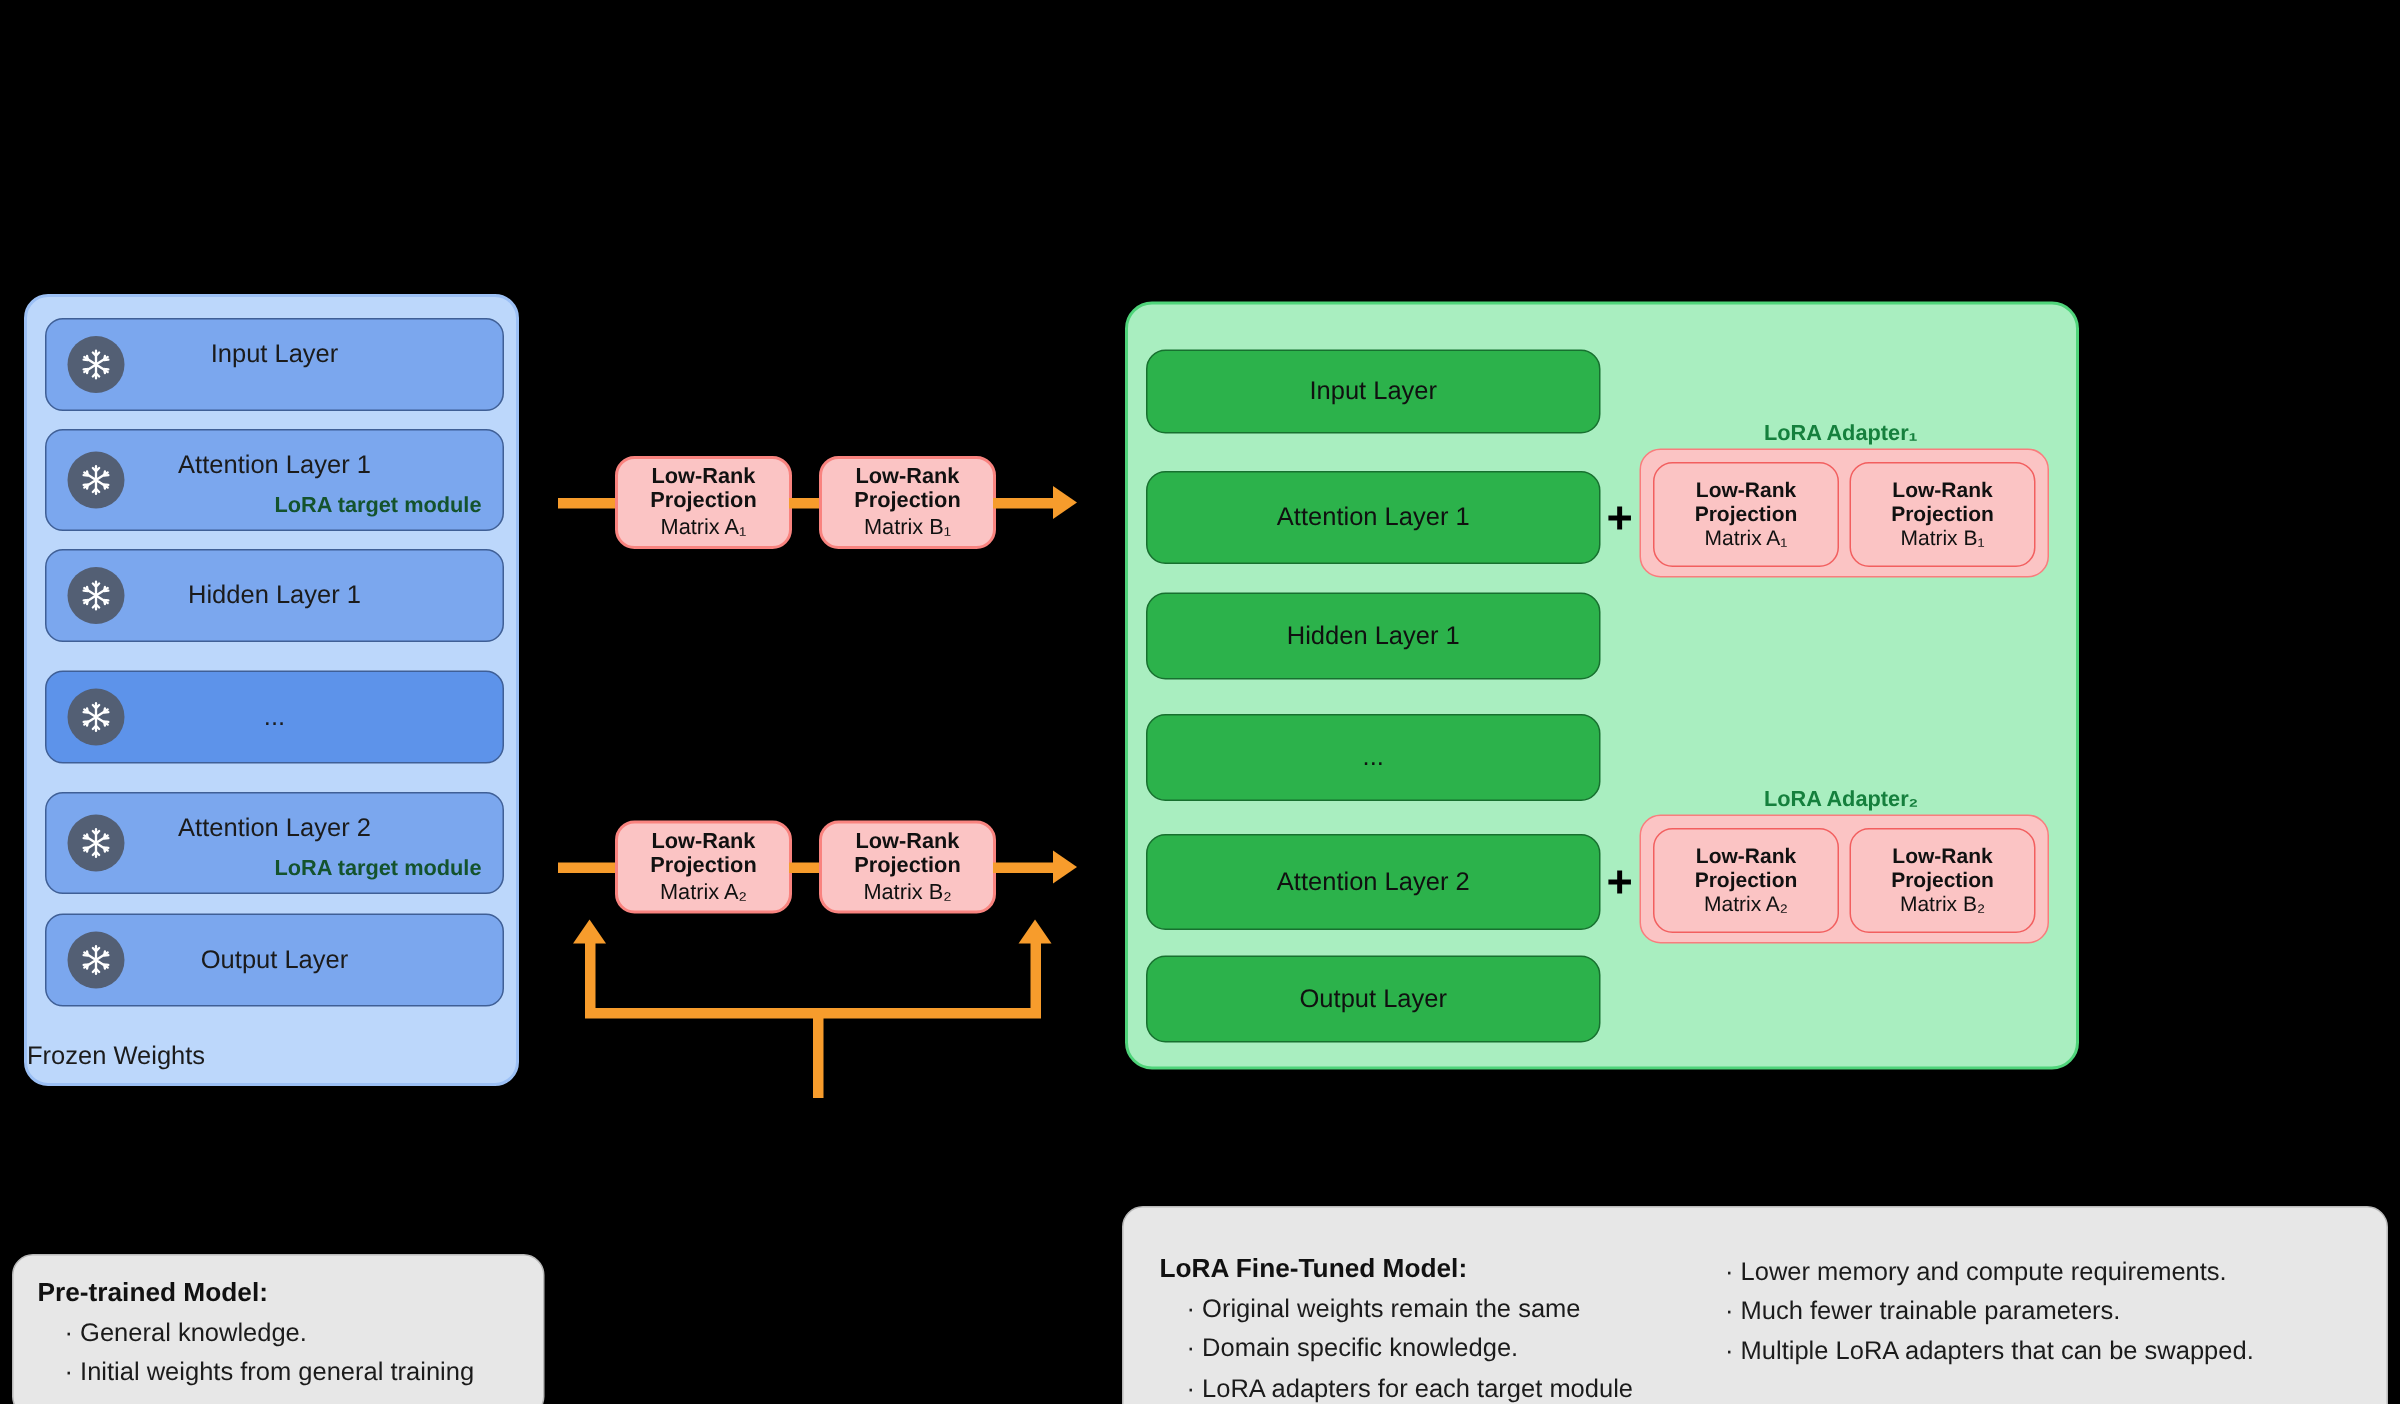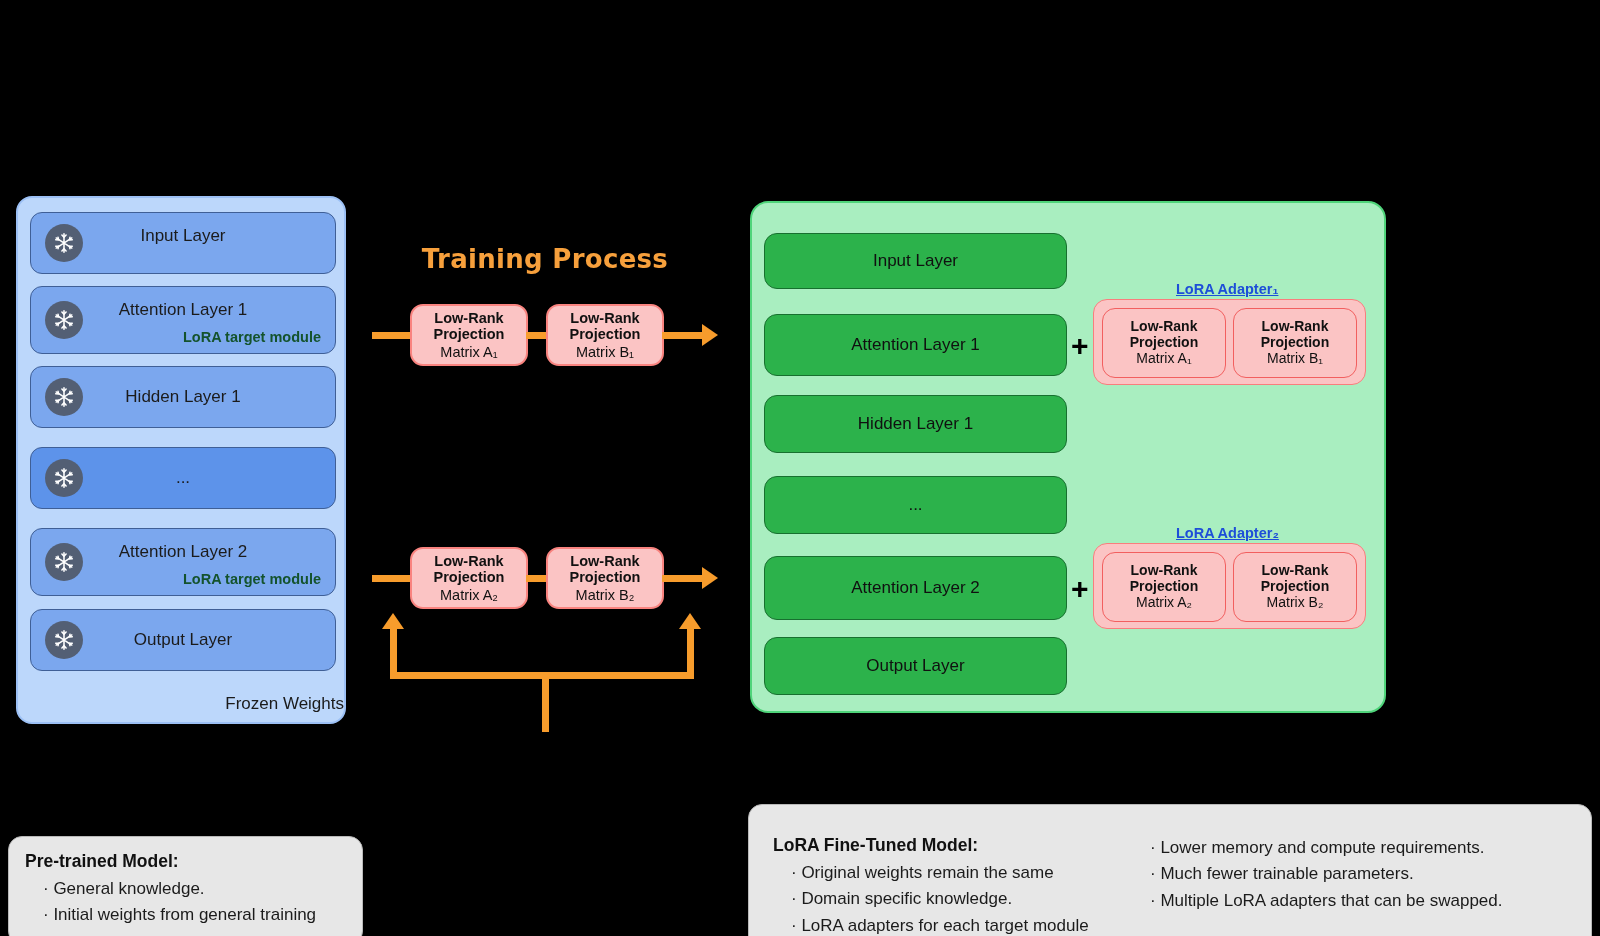--- a/index.html
+++ b/index.html
@@ -41,21 +41,21 @@
     font-size: 17px;
   }
   .frozen-row.has-sub .frozen-label { top: 13px; }
   .frozen-row.no-sub .frozen-label { top: 50%; transform: translateY(-50%); }
   .frozen-sub {
     position: absolute; right: 14px; bottom: 8px;
     font-size: 14.5px; font-weight: bold; color: #14532d;
   }
   #frozen-caption {
     position: absolute; left: 0; right: 0; bottom: 8px;
-    text-align: right; font-size: 17px; color: #1b1b1b;
+    text-align: left; font-size: 17px; color: #1b1b1b;
   }
 
   
   #training-title {
     position: absolute; left: 380px; top: 200px; width: 330px;
     text-align: center;
     font-size: 26px; font-weight: bold; letter-spacing: 0.3px;
     color: #f7a03c;
     font-family: "DejaVu Sans", sans-serif;
   }
@@ -115,23 +115,22 @@
     display: flex; align-items: center; justify-content: center;
     font-size: 17px; color: #101010;
   }
   .plus-sign {
     position: absolute;
     font-size: 30px; font-weight: bold; color: #000;
     line-height: 1;
   }
   .adapter-title {
     position: absolute;
-    font-size: 14.5px; font-weight: bold; color: #1d4ed8;
+    font-size: 14.5px; font-weight: bold; color: #15803d;
     white-space: nowrap;
-    text-decoration: underline;
   }
   .adapter-box {
     position: absolute;
     background: #fbc4c4;
     border: 1.8px solid #f97d7d;
     border-radius: 14px;
   }
   .adapter-inner {
     position: absolute; top: 8px;
     width: 124px; height: 70px;
@@ -242,21 +241,20 @@
           <path d="M6.1 8.8L3 8.5M6.1 8.8l-.6-3M17.9 15.2l3.1.3M17.9 15.2l.6 3"></path>
           <path d="M6.1 15.2L3 15.5M6.1 15.2l-.6 3M17.9 8.8l3.1-.3M17.9 8.8l.6-3"></path>
         </svg>
       </span>
       <span class="frozen-label">Output Layer</span>
     </div>
 
     <div id="frozen-caption">Frozen Weights</div>
   </div>
 
-  <div id="training-title">Training Process</div>
 
   <div class="flow-line" style="left:372px; top:288px; width:42px;"></div>
   <div class="mat-box" style="left:410px; top:260px;">
     <span class="mline">Low-Rank</span>
     <span class="mline">Projection</span>
     <span class="mname">Matrix A₁</span>
   </div>
   <div class="flow-line" style="left:526px; top:288px; width:26px;"></div>
   <div class="mat-box" style="left:546px; top:260px;">
     <span class="mline">Low-Rank</span>

